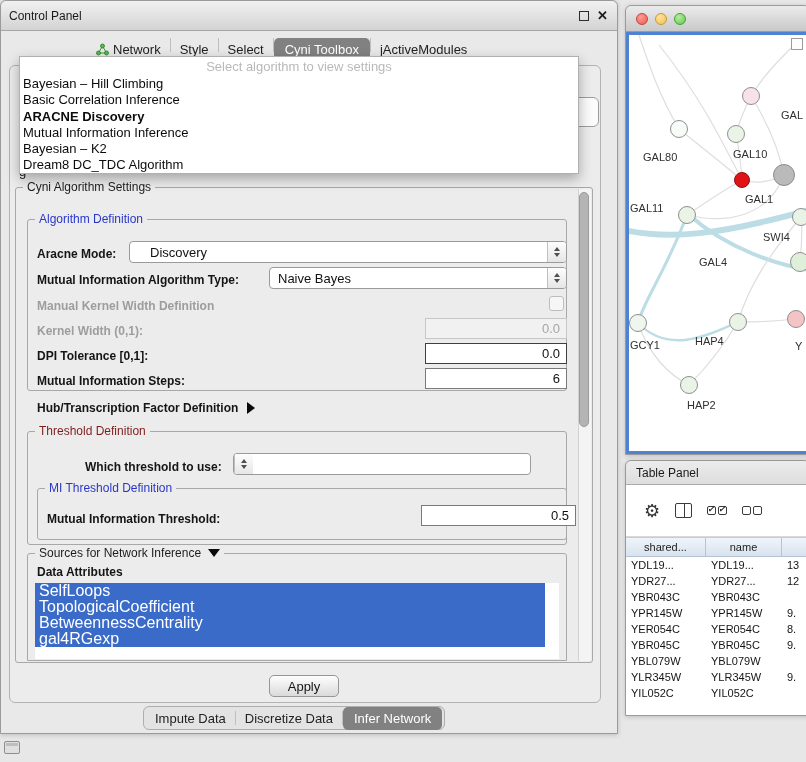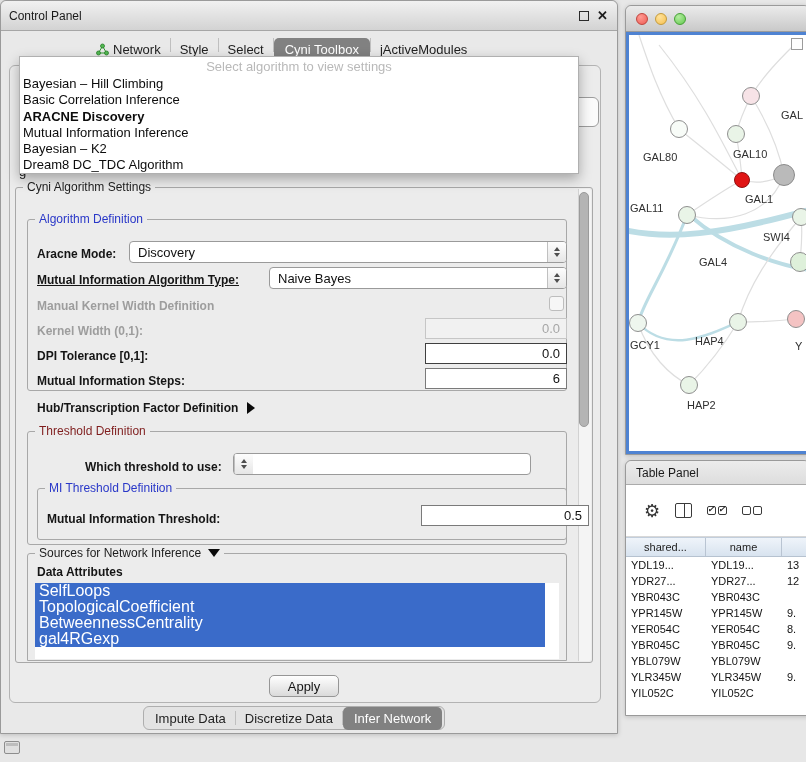--- a/index.html
+++ b/index.html
@@ -130,29 +130,29 @@
   <div class="grp" style="left:14px;top:186px;width:578px;height:476px;"></div>
   <span class="legend" style="left:22px;top:179px;">Cyni Algorithm Settings</span>
 
   <div class="scroll-track" style="left:577px;top:188px;width:13px;height:472px;"></div>
   <div class="scroll-thumb" style="left:578px;top:191px;width:10px;height:235px;"></div>
 
   <div class="grp" style="left:26px;top:218px;width:540px;height:172px;"></div>
   <span class="legend blue" style="left:34px;top:211px;">Algorithm Definition</span>
 
   <span class="lbl" style="left:36px;top:246px;">Aracne Mode:</span>
-  <div class="combo" style="left:128px;top:240px;width:438px;height:22px;">
+  <div class="combo" style="left:128px;top:240px;width:438px;height:22px;padding-left:12px;">
     <span class="txt">Discovery</span>
     <span class="btn">
         <i class="arr-up"></i>
         <i class="arr-dn"></i>
       </span>
   </div>
 
-  <span class="lbl" style="left:36px;top:272px;text-decoration:underline;">Mutual Information Algorithm Type:</span>
+  <span class="lbl" style="left:36px;top:272px;">Mutual Information Algorithm Type:</span>
   <div class="combo" style="left:268px;top:266px;width:298px;height:22px;">
     <span class="txt">Naive Bayes</span>
     <span class="btn">
         <i class="arr-up"></i>
         <i class="arr-dn"></i>
       </span>
   </div>
 
   <span class="lbl dis" style="left:36px;top:298px;">Manual Kernel Width Definition</span>
   <div class="checkbox" style="left:548px;top:295px;"></div>
@@ -176,21 +176,21 @@
     <span class="btn">
         <i class="arr-up"></i>
         <i class="arr-dn"></i>
       </span>
   </div>
 
   <div class="grp" style="left:36px;top:487px;width:530px;height:52px;"></div>
   <span class="legend blue" style="left:44px;top:480px;">MI Threshold Definition</span>
 
   <span class="lbl" style="left:46px;top:511px;">Mutual Information Threshold:</span>
-  <div class="field" style="left:420px;top:504px;width:168px;height:21px;">0.5</div>
+  <div class="field" style="left:420px;top:504px;width:155px;height:21px;">0.5</div>
 
   <div class="grp" style="left:26px;top:552px;width:540px;height:108px;border-radius:3px 3px 0 0;"></div>
   <span class="legend" style="left:34px;top:545px;">
       <span>Sources for Network Inference</span>
       <i class="tri-d"></i>
     </span>
 
   <span class="lbl" style="left:36px;top:564px;">Data Attributes</span>
 
   <div class="attr-list" style="left:34px;top:582px;width:524px;height:76px;">

